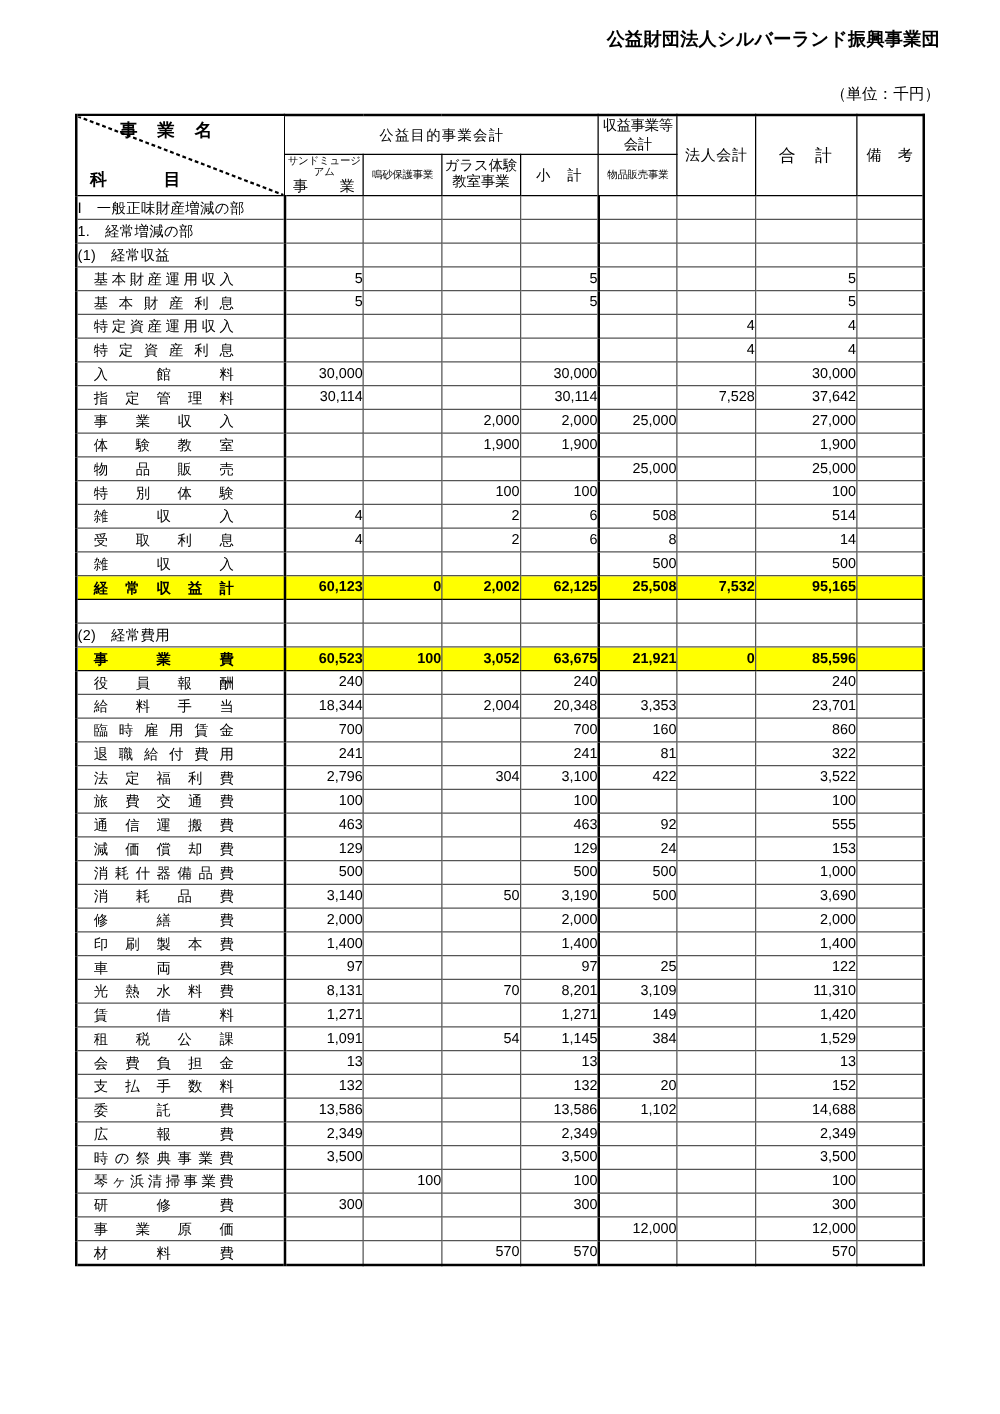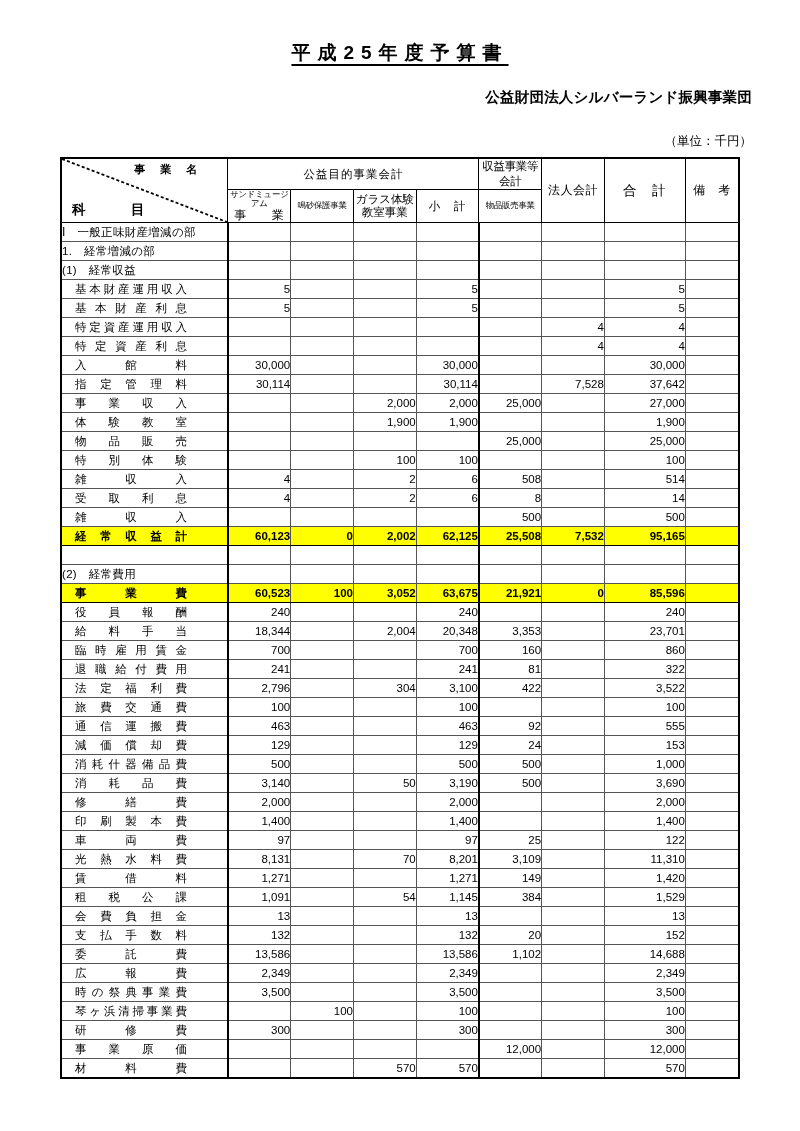--- a/index.html
+++ b/index.html
@@ -89,25 +89,25 @@
     overflow: hidden;
   }
   .corner .diag {
     position: absolute;
     left: 0; top: 0;
     width: 100%; height: 100%;
   }
   .corner .lbl-top {
     position: absolute;
     top: 3px; left: 0; right: 8px;
-    text-align: center;
-    font-size: 11px;
+    text-align: left;
+    font-size: 14px;
     font-weight: bold;
     letter-spacing: 6px;
-    padding-left: 56px;
+    padding-left: 34px;
   }
   .corner .lbl-bot {
     position: absolute;
     bottom: 3px; left: 10px;
     font-size: 13.5px;
     font-weight: bold;
     letter-spacing: 16px;
   }
 
   
@@ -150,21 +150,20 @@
   tr.hl td.label { font-weight: bold; }
   tr.hl td { border-top: 1px solid #000; border-bottom: 1px solid #000; }
 
   tr.blank td { height: 19px; }
 </style>
 </head>
 <body>
 
 <div>
 
-  <div class="doc-title">平成25年度予算書</div>
 
   <div class="org-name">公益財団法人シルバーランド振興事業団</div>
 
   <div class="unit-note">（単位：千円）</div>
 
   <div class="tbl-wrap">
     <table class="budget">
       <colgroup>
         <col style="width:165px">
         <col style="width:62px">

